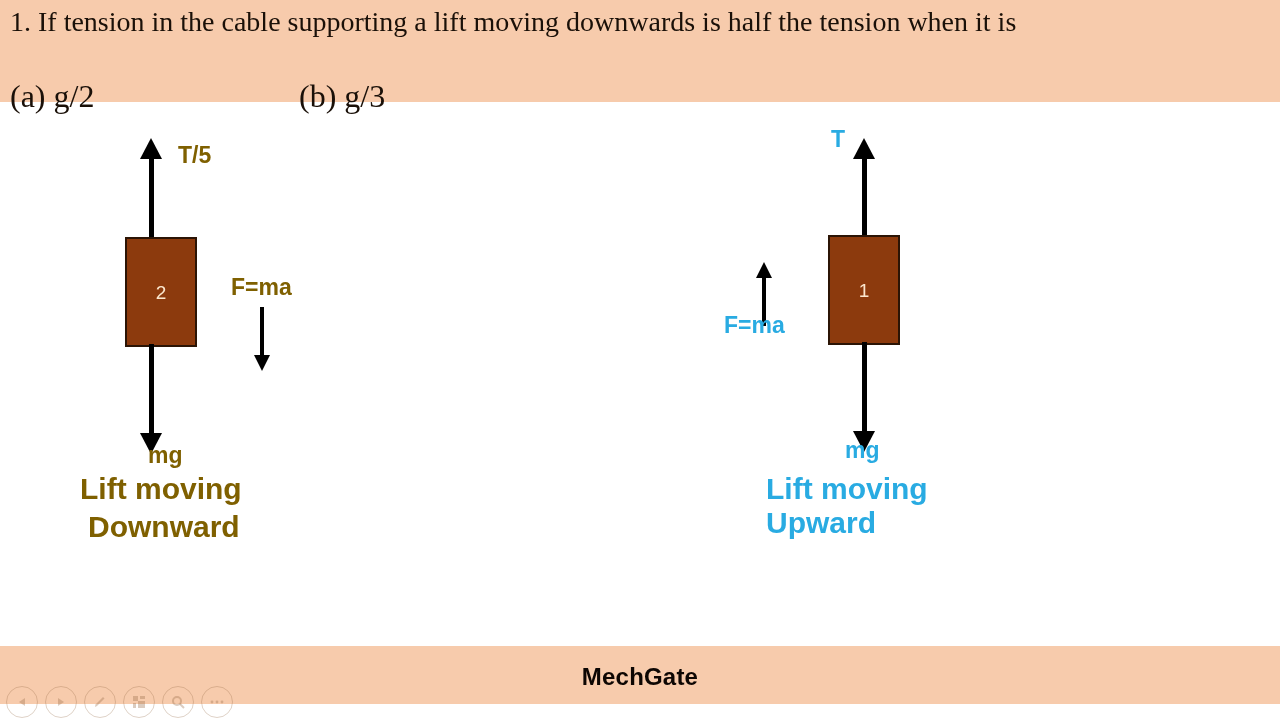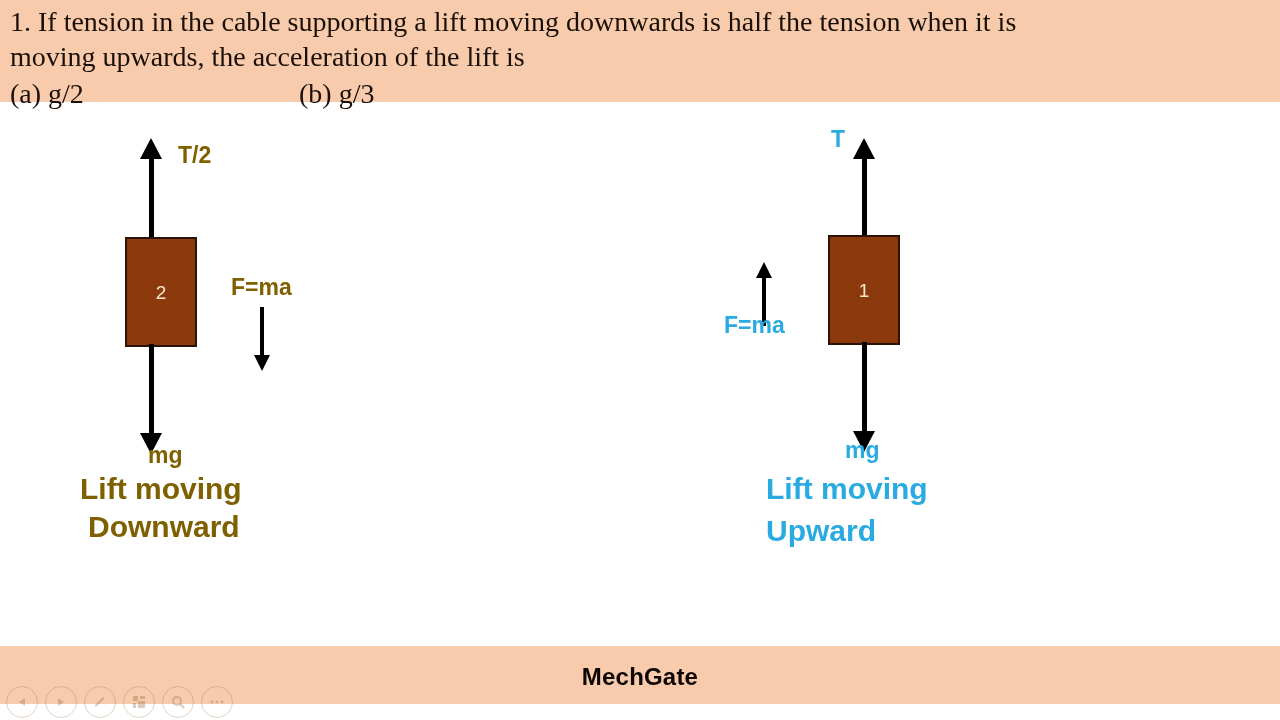--- a/index.html
+++ b/index.html
@@ -44,21 +44,21 @@
   .q-options {
     position: absolute;
     left: 0;
     top: 78px;
     width: 1280px;
     height: 44px;
   }
   .q-option {
     position: absolute;
     font-family: "Liberation Serif", serif;
-    font-size: 28px;
+    font-size: 32px;
     color: #1a1008;
     white-space: nowrap;
   }
   .opt-a { left: 10px; }
   .opt-b { left: 299px; }
   .opt-c { left: 584px; margin-top: 44px; }
   .opt-d { left: 869px; }
 
   
   .diagram-area {
@@ -198,38 +198,37 @@
   }
   .ctl svg { display: block; }
 </style>
 </head>
 <body>
 
 <div class="slide">
 
   <div class="question-band">
     <div class="q-text">1. If tension in the cable supporting a lift moving downwards is half the tension when it is</div>
-    <div class="q-text">moving upwards, the acceleration of the lift is</div>
 
     <div class="q-options">
       <div class="q-option opt-a">(a) g/2</div>
       <div class="q-option opt-b">(b) g/3</div>
       <div class="q-option opt-c">(c) g/4</div>
     </div>
   </div>
 
   <div class="diagram-area">
 
     <div class="fbd fbd-left">
 
       <div class="arrow" style="left:120px; top:16px; width:22px; height:106px;">
         <div class="shaft" style="top:14px; height:92px;"></div>
         <div class="head head-up"></div>
       </div>
-      <div class="flabel olive lbl-force" style="left:158px; top:20px;">T/2</div>
+      <div class="flabel olive lbl-force" style="left:158px; top:20px;">T/5</div>
 
       <div class="block" style="left:105px; top:115px;">
         <span class="block-num">2</span>
       </div>
 
       <div class="arrow" style="left:120px; top:222px; width:22px; height:110px;">
         <div class="shaft" style="top:0; height:92px;"></div>
         <div class="head head-down"></div>
       </div>
       <div class="flabel olive lbl-force" style="left:128px; top:320px;">mg</div>
@@ -262,21 +261,21 @@
       </div>
       <div class="flabel cyan lbl-force" style="left:145px; top:315px;">mg</div>
 
       <div class="arrow" style="left:56px; top:140px; width:16px; height:64px;">
         <div class="shaft shaft-sm" style="top:14px; height:50px;"></div>
         <div class="head head-up-sm"></div>
       </div>
       <div class="flabel cyan lbl-force" style="left:24px; top:190px;">F=ma</div>
 
       <div class="flabel cyan lbl-cap" style="left:66px; top:350px;">Lift moving</div>
-      <div class="flabel cyan lbl-cap" style="left:66px; top:392px;">Upward</div>
+      <div class="flabel cyan lbl-cap" style="left:66px; top:384px;">Upward</div>
     </div>
 
   </div>
 
   <div class="bottom-bar">
     <div class="watermark">MechGate</div>
   </div>
 
   <div class="controls">
     <div class="ctl">

